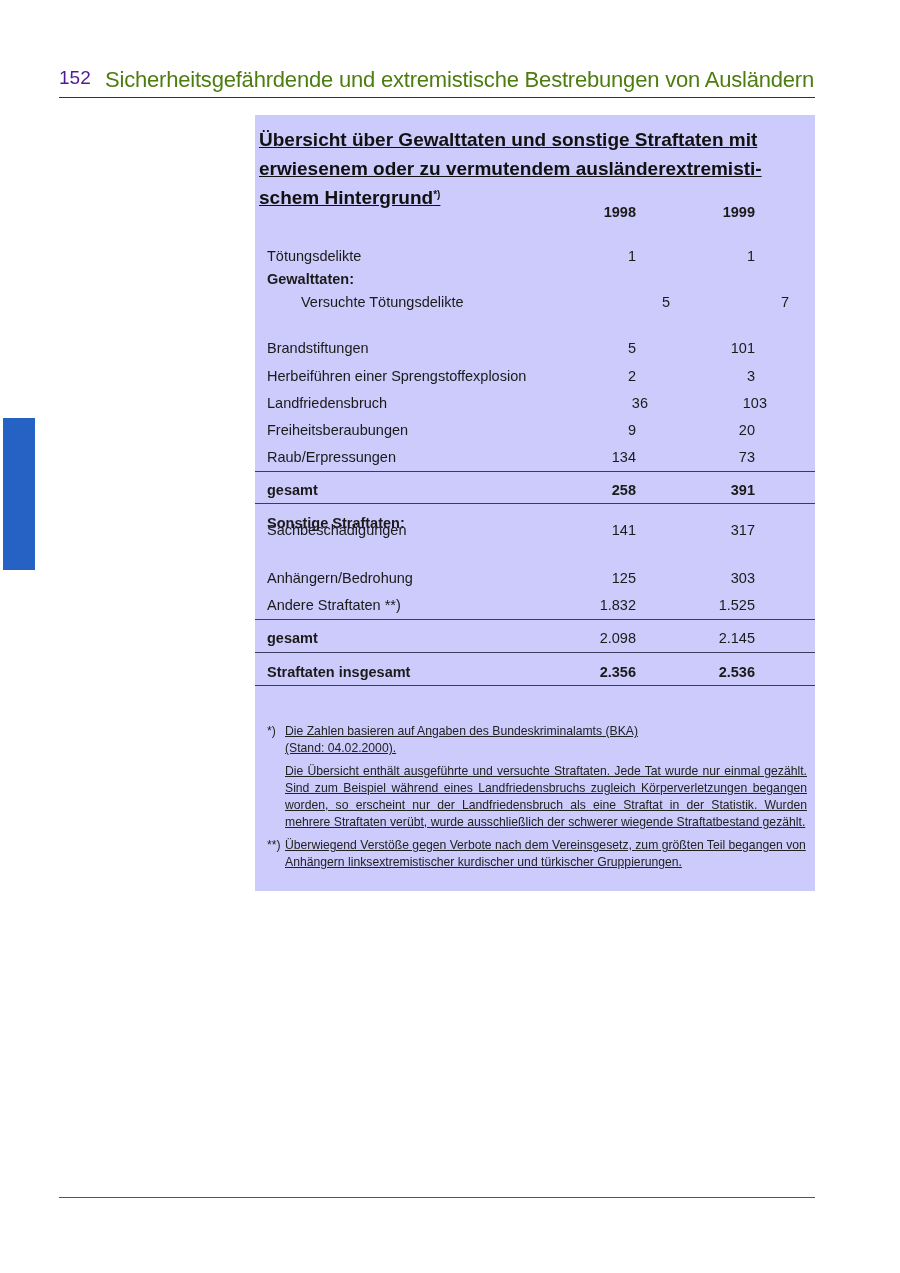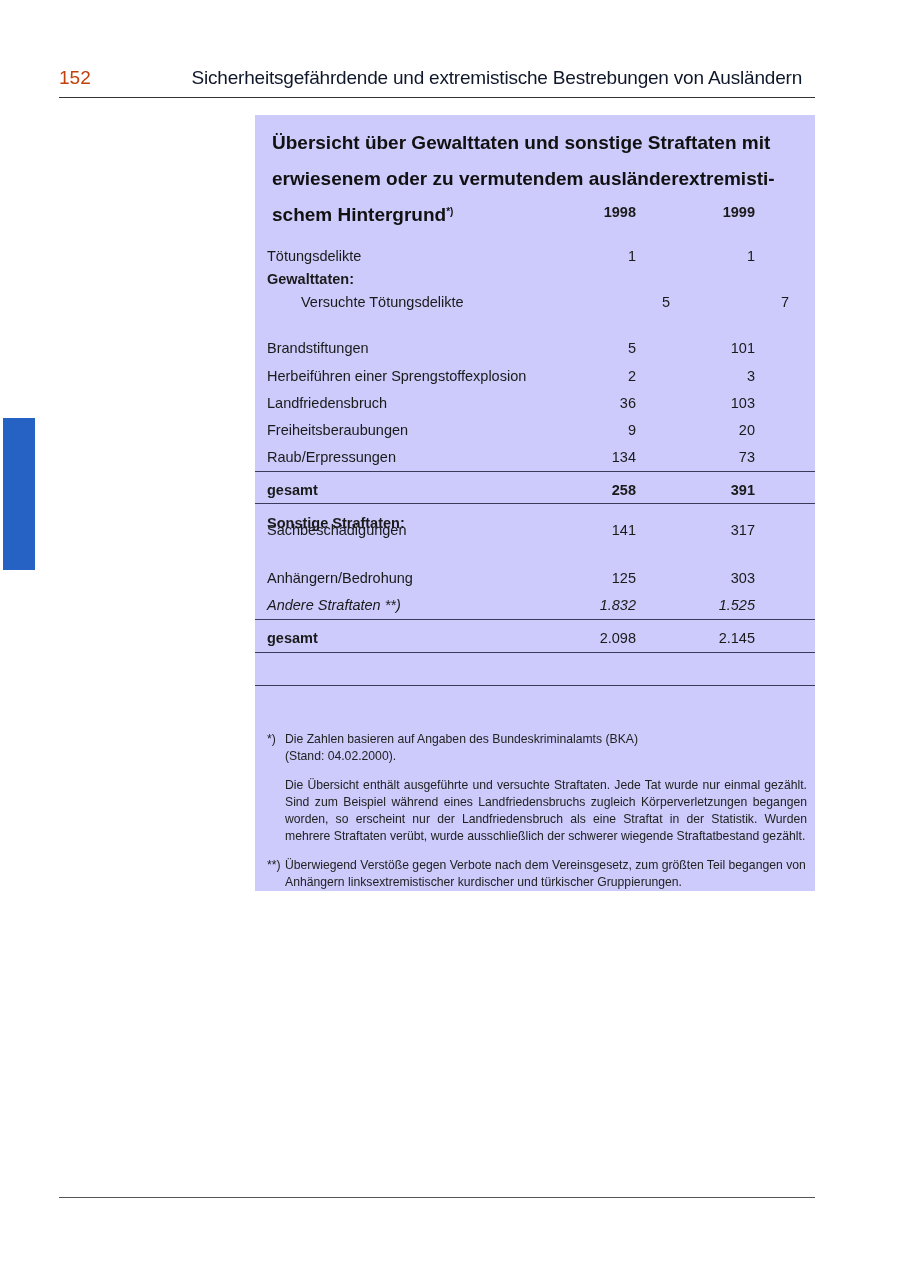--- a/index.html
+++ b/index.html
@@ -1,34 +1,34 @@
 <!DOCTYPE html>
 <html><head>
 <meta charset="utf-8">
 <style>
   html, body { margin:0; padding:0; }
   body { width:900px; height:1273px; background:#ffffff; position:relative; font-family:"Liberation Sans", sans-serif; color:#1a1a1a; overflow:hidden; }
-  .page-number { position:absolute; left:59px; top:67px; font-size:19px; color:#c2410c; }
-  .running-title { position:absolute; right:98px; top:67px; font-size:19px; color:#0f172a; letter-spacing:-0.2px; }
+  .page-number { position:absolute; left:59px; top:67px; font-size:19px; color:#4c1d95; }
+  .running-title { position:absolute; right:86px; top:67px; font-size:22px; color:#4d7c0f; letter-spacing:-0.2px; }
   .top-rule { position:absolute; left:59px; top:97px; width:756px; height:1px; background:#333; }
   .side-tab { position:absolute; left:3px; top:418px; width:32px; height:152px; background:#2562c4; }
   .bottom-rule { position:absolute; left:59px; top:1197px; width:756px; height:1px; background:#555; }
   .box { position:absolute; left:255px; top:115px; width:560px; height:776px; background:#cdcbfb; }
-  .box-title { position:absolute; left:17px; top:10px; width:530px; font-size:19px; font-weight:bold; line-height:36px; color:#111; }
+  .box-title { position:absolute; left:4px; top:10px; width:530px; font-size:19px; font-weight:bold; line-height:29px; color:#111;text-decoration:underline; }
   .box-title sup { font-size:10px; vertical-align:top; position:relative; top:-3px; }
   .row { position:absolute; left:0; width:536px; height:27px; font-size:14.5px; }
   .row .label { position:absolute; left:12px; top:5px; }
   .row .v1 { position:absolute; right:155px; top:5px; text-align:right; }
   .row .v2 { position:absolute; right:36px; top:5px; text-align:right; }
   .bold { font-weight:bold; }
   .hr { position:absolute; left:0; width:560px; height:1px; background:#3a3a5a; }
   .notes { position:absolute; left:12px; top:604px; width:540px; font-size:12.2px; line-height:17px; color:#222; }
   .note { position:relative; padding-left:18px; margin-bottom:6px; }
   .note .mark { position:absolute; left:0; top:0; }
-  .note p { margin:12px 0 6px 0; text-align:justify; }
+  .note p { margin:4px 0 6px 0; text-align:justify;text-decoration:underline; }
 </style>
 </head>
 <body>
 
 <div class="page-number">152</div>
 <div class="running-title">Sicherheitsgefährdende und extremistische Bestrebungen von Ausländern</div>
 <div class="top-rule"></div>
 <div class="side-tab"></div>
 
 <div class="box">
@@ -58,21 +58,21 @@
   <div class="row" style="top:220px;">
     <span class="label">Brandstiftungen</span>
     <span class="v1">5</span>
     <span class="v2">101</span>
   </div>
   <div class="row" style="top:247.5px;">
     <span class="label">Herbeiführen einer Sprengstoffexplosion</span>
     <span class="v1">2</span>
     <span class="v2">3</span>
   </div>
-  <div class="row" style="top:275px;">
+  <div class="row" style="top:275px;padding-left:12px;">
     <span class="label">Landfriedensbruch</span>
     <span class="v1">36</span>
     <span class="v2">103</span>
   </div>
   <div class="row" style="top:302px;">
     <span class="label">Freiheitsberaubungen</span>
     <span class="v1">9</span>
     <span class="v2">20</span>
   </div>
   <div class="row" style="top:329px;">
@@ -95,33 +95,38 @@
   <div class="row" style="top:402px;">
     <span class="label">Sachbeschädigungen</span>
     <span class="v1">141</span>
     <span class="v2">317</span>
   </div>
   <div class="row" style="top:450px;">
     <span class="label">Anhängern/Bedrohung</span>
     <span class="v1">125</span>
     <span class="v2">303</span>
   </div>
-  <div class="row" style="top:477px;font-style:italic;">
+  <div class="row" style="top:477px;">
     <span class="label">Andere Straftaten **)</span>
     <span class="v1">1.832</span>
     <span class="v2">1.525</span>
   </div>
 
   <div class="hr" style="top:504px;"></div>
   <div class="row" style="top:510px;">
     <span class="label bold">gesamt</span>
     <span class="v1">2.098</span>
     <span class="v2">2.145</span>
   </div>
   <div class="hr" style="top:537px;"></div>
+  <div class="row bold" style="top:544px;">
+    <span class="label">Straftaten insgesamt</span>
+    <span class="v1">2.356</span>
+    <span class="v2">2.536</span>
+  </div>
   <div class="hr" style="top:570px;"></div>
 
   <div class="notes">
     <div class="note">
       <span class="mark">*)</span>
       <p style="text-align:left;width:360px;">Die Zahlen basieren auf Angaben des Bundeskriminalamts (BKA) (Stand: 04.02.2000).</p>
       <p>Die Übersicht enthält ausgeführte und versuchte Straftaten. Jede Tat wurde nur einmal gezählt. Sind zum Beispiel während eines Landfriedensbruchs zugleich Körperverletzungen begangen worden, so erscheint nur der Landfriedensbruch als eine Straftat in der Statistik. Wurden mehrere Straftaten verübt, wurde ausschließlich der schwerer wiegende Straftatbestand gezählt.</p>
     </div>
     <div class="note">
       <span class="mark">**)</span>

